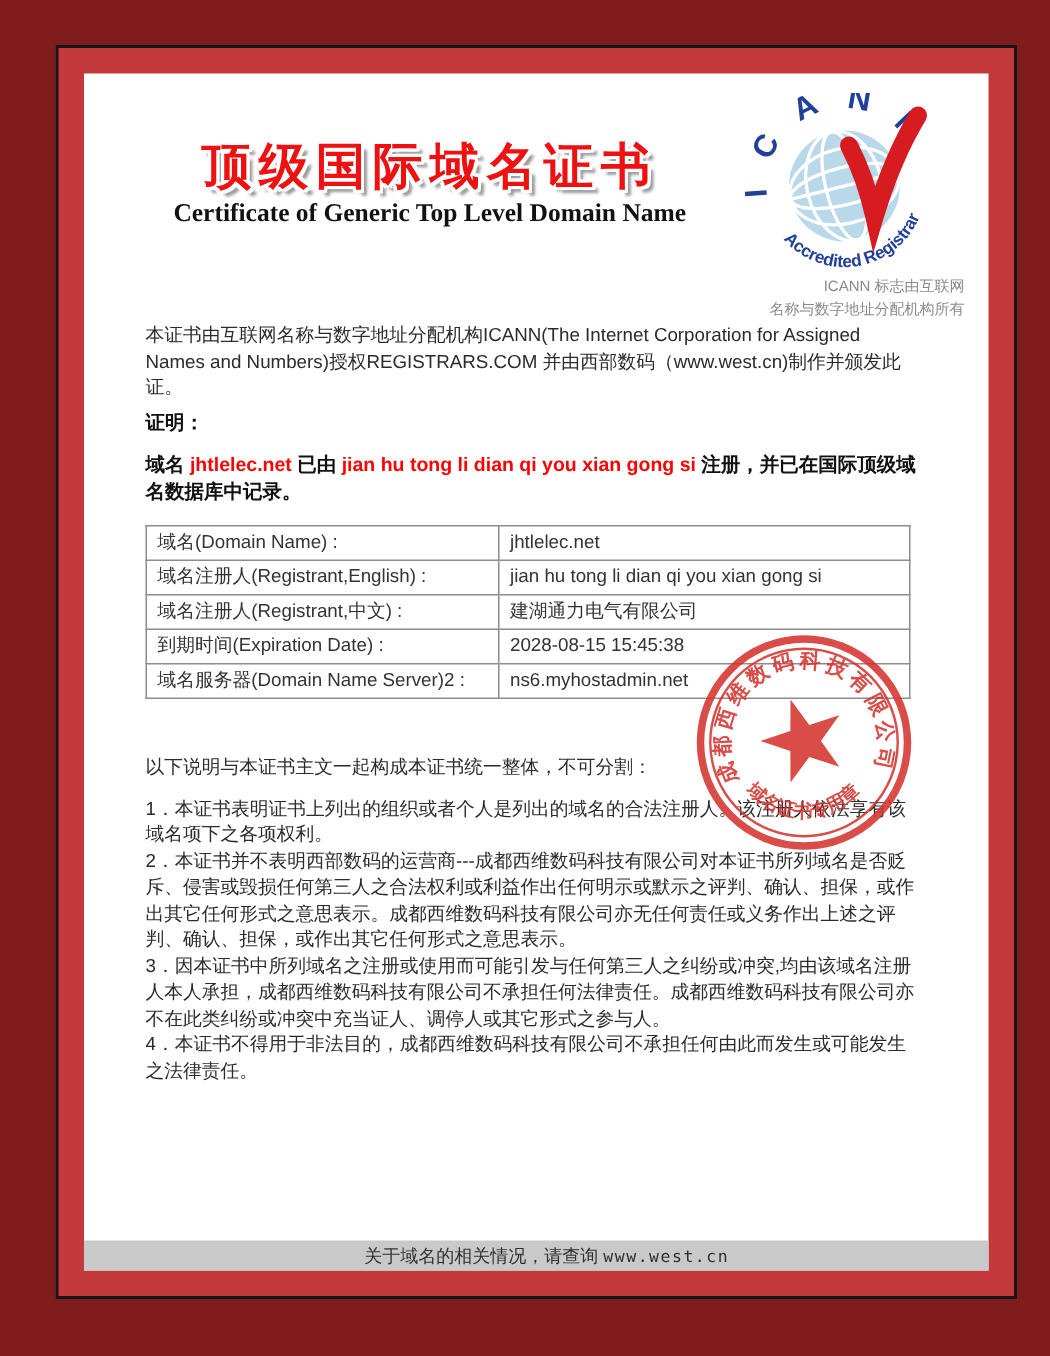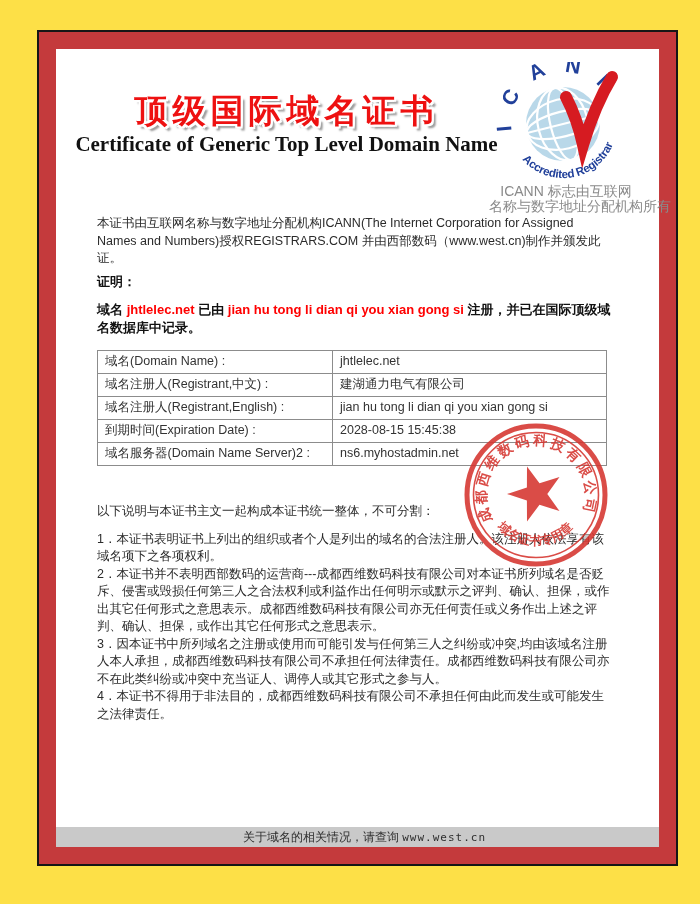--- a/index.html
+++ b/index.html
@@ -1,36 +1,36 @@
 <!DOCTYPE html>
 <html><head>
 <meta charset="utf-8">
 <style>
   * { margin:0; padding:0; box-sizing:border-box; }
   html,body { background:#ffffff; }
   body { font-family:"Liberation Sans","DejaVu Sans",sans-serif; }
-  .page { position:relative; width:700px; height:904px; background:#fde047; overflow:hidden; }
+  .page { position:relative; width:700px; height:904px; background:#7f1d1d; overflow:hidden; }
 
   
   .frame { position:absolute; left:37px; top:30px; width:641px; height:836px;
            border:2px solid #161616; background:#c43a3c; padding:17px; }
   .inner { position:relative; width:100%; height:100%; background:#ffffff; }
 
   
   .header { position:relative; height:120px; }
   .title-block { position:absolute; left:8px; top:44px; width:445px; text-align:center; }
   .cn-title { font-size:33px; font-weight:bold; color:#ee1111; letter-spacing:5px; line-height:1.1;
     text-shadow:-2px -2px 0 #fff, 2px -2px 0 #fff, -2px 2px 0 #fff, 2px 2px 0 #fff,
                  0 -2px 0 #fff, 0 2px 0 #fff, -2px 0 0 #fff, 2px 0 0 #fff, 4px 4px 2px #9a9a9a; }
   .en-title { font-family:"Liberation Serif","DejaVu Serif",serif; font-weight:bold;
-    font-size:21px; color:#111; margin-top:3px; white-space:nowrap; }
+    font-size:17px; color:#111; margin-top:3px; white-space:nowrap; }
 
   .logo-block { position:absolute; right:16px; top:13px; width:154px; text-align:center; }
   .logo-block svg { display:block; margin:0 auto; }
-  .logo-caption { font-size:14px; color:#8a8a8a; line-height:15px; white-space:nowrap; }
+  .logo-caption { font-size:10px; color:#8a8a8a; line-height:15px; white-space:nowrap;text-align:right; }
 
   
   .content { position:relative; margin-left:41px; width:518px; color:#2b2b2b;
              font-size:12.5px; line-height:17.5px; }
   .content p { margin:0; }
   .intro-p { margin-top:46px !important; }
   .proof-label { margin-top:5px !important; font-weight:bold; color:#111; font-size:13px; }
   .domain-line { margin-top:11px !important; font-weight:bold; color:#111; font-size:13px; }
   .red-text { color:#ff0000; }
 
@@ -101,26 +101,26 @@
 
         <p class="domain-line"><span>域名 </span><span class="red-text">jhtlelec.net</span><span> 已由 </span><span class="red-text">jian hu tong li dian qi you xian gong si</span><span> 注册，并已在国际顶级域名数据库中记录。</span></p>
 
         <table class="cert">
           <tbody>
             <tr>
               <td class="lab">域名(Domain Name) :</td>
               <td>jhtlelec.net</td>
             </tr>
             <tr>
+              <td class="lab">域名注册人(Registrant,English) :</td>
+              <td>jian hu tong li dian qi you xian gong si</td>
+            </tr>
+            <tr>
               <td class="lab">域名注册人(Registrant,中文) :</td>
               <td>建湖通力电气有限公司</td>
-            </tr>
-            <tr>
-              <td class="lab">域名注册人(Registrant,English) :</td>
-              <td>jian hu tong li dian qi you xian gong si</td>
             </tr>
             <tr>
               <td class="lab">到期时间(Expiration Date) :</td>
               <td>2028-08-15 15:45:38</td>
             </tr>
             <tr>
               <td class="lab">域名服务器(Domain Name Server)2 :</td>
               <td>ns6.myhostadmin.net</td>
             </tr>
           </tbody>

